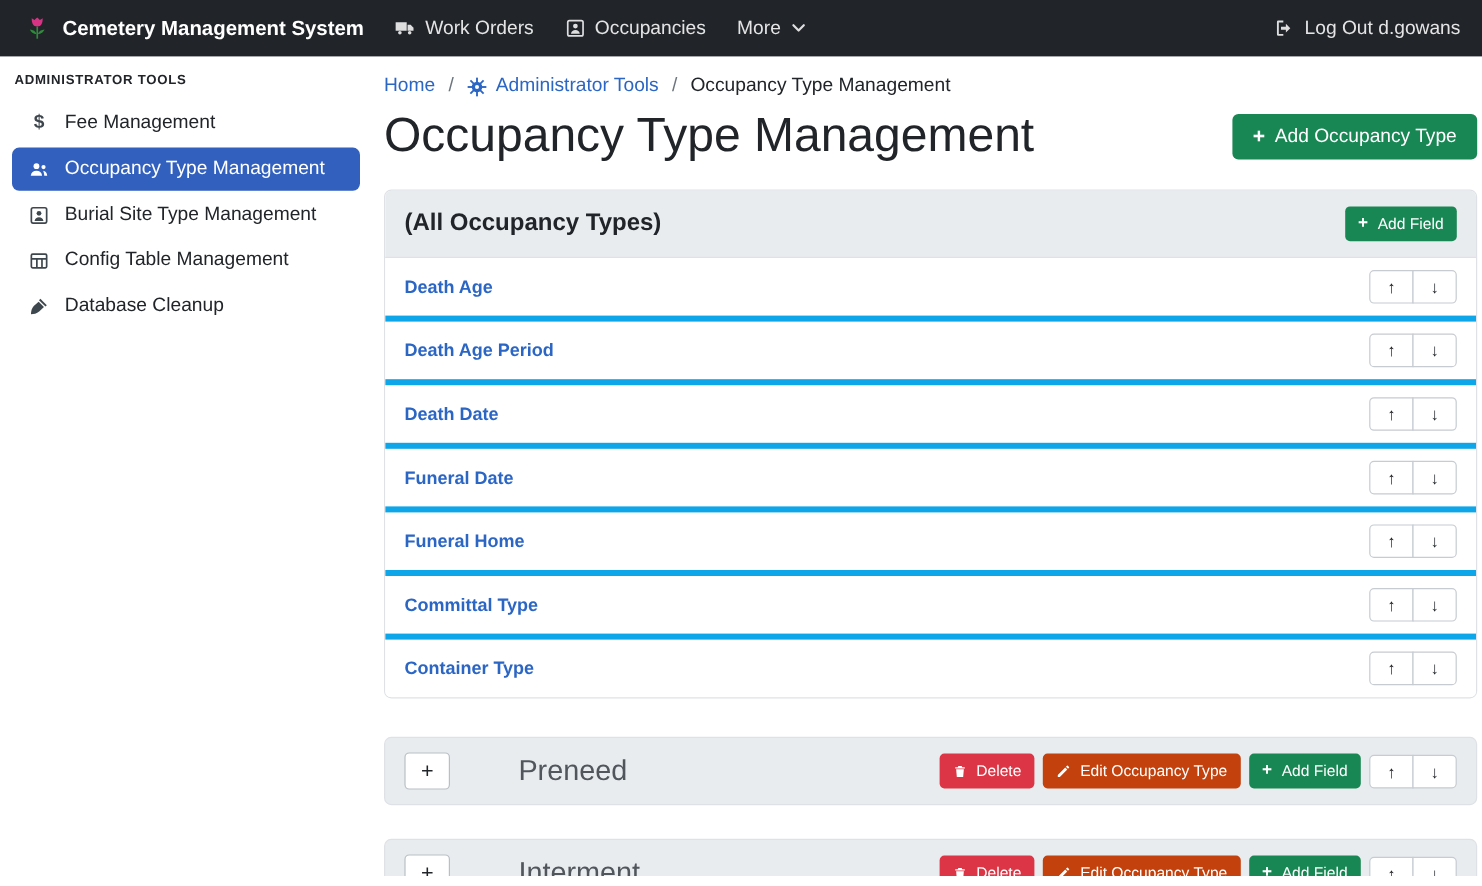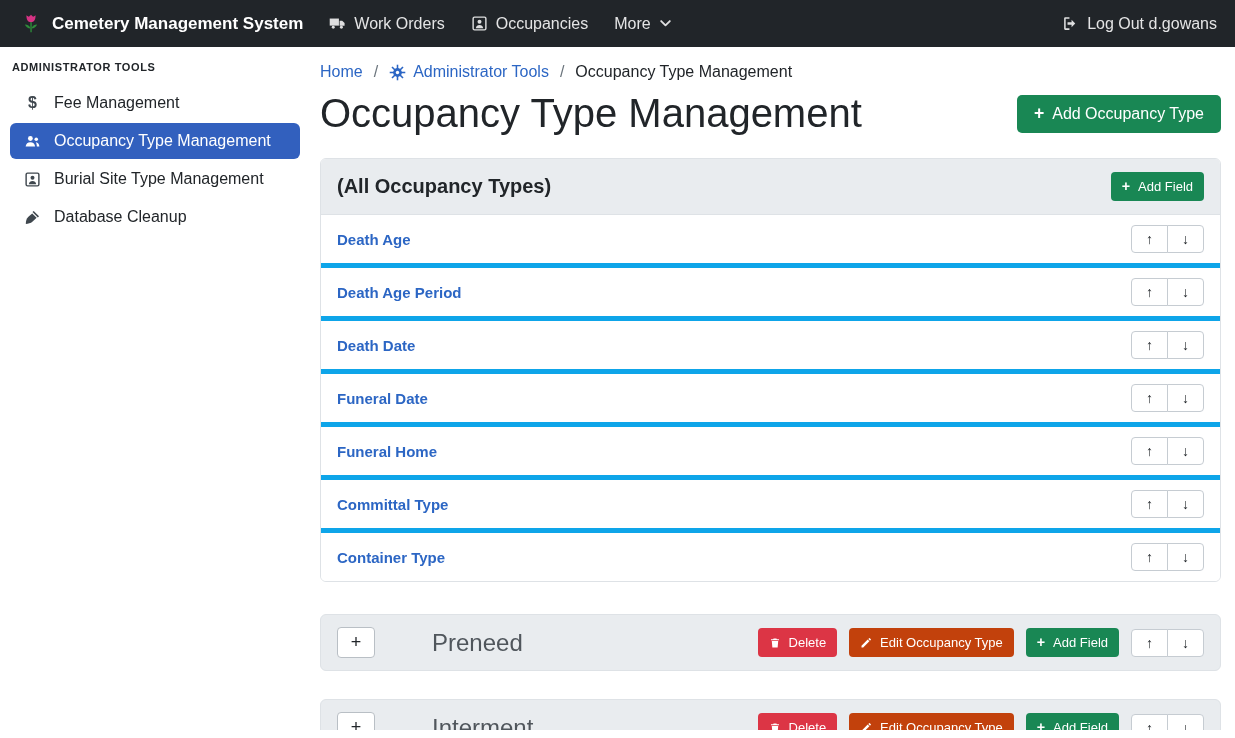--- a/index.html
+++ b/index.html
@@ -45,21 +45,21 @@
     display: flex; align-items: center; gap: 13px;
     padding: 9px 14px; margin: 2px 0;
     font-size: 16px; color: #212529; border-radius: 6px; cursor: pointer;
   }
   .side-item .ic { color: #3f474e; }
   .side-item .dollar { width: 17px; text-align: center; font-weight: 700; font-size: 16px; color: #3f474e; }
   .side-item.active { background: #3260be; color: #fff; }
   .side-item.active .ic { color: #fff; }
 
   
-  .main { flex: 1 1 auto; padding: 16px 14px 0 10px; overflow: hidden; }
+  .main { flex: 1 1 auto; padding: 16px 4px 0 10px; overflow: hidden; }
   .breadcrumb { display: flex; align-items: center; gap: 11px; font-size: 16px; margin-bottom: 10px; }
   .breadcrumb a { color: #2c66c4; text-decoration: none; display: flex; align-items: center; gap: 7px; cursor: pointer; }
   .breadcrumb .sep { color: #6c757d; }
   .breadcrumb .current { color: #212529; }
   .breadcrumb .ic { color: #2c66c4; }
 
   .title-row { display: flex; align-items: center; justify-content: space-between; margin: 6px 0 22px 0; }
   .page-title { font-size: 40px; font-weight: 500; margin: 0; color: #212529; }
 
   .btn {
@@ -109,21 +109,21 @@
     display: flex; align-items: center; gap: 17px;
   }
   .expand-btn {
     width: 38px; height: 31px; background: #fff;
     border: 1px solid #b9bfc5; border-radius: 4px;
     font-size: 18px; font-weight: 500; color: #212529;
     display: inline-flex; align-items: center; justify-content: center;
     cursor: pointer; font-family: inherit;
   }
   .group-title { font-size: 24px; color: #50565c; margin-right: auto; margin-left: 40px; }
-  .group-actions { display: flex; align-items: center; gap: 12px; }
+  .group-actions { display: flex; align-items: center; gap: 7px; }
 </style>
 </head>
 <body>
 
 <svg width="0" height="0" style="position:absolute">
   <defs>
     <symbol id="i-tulip" viewBox="0 0 24 24">
       <path d="M7 2.5c0 4.5 1.2 7.5 5 7.5s5-3 5-7.5c-1.6 1.1-2.6 1.6-2.6 1.6S13 2.6 12 1.8c-1 .8-2.4 2.3-2.4 2.3S8.6 3.6 7 2.5z" fill="#d63384"></path>
       <rect x="11.3" y="10" width="1.5" height="11" fill="#2e8b3a"></rect>
       <path d="M11.5 17c-3.2-.2-5.2-2-6.2-4.4 3.2.2 5.2 1.6 6.2 4.4z" fill="#2e8b3a"></path>
@@ -227,20 +227,26 @@
       <svg class="ic">
           <use href="#i-users"></use>
         </svg>
       <span>Occupancy Type Management</span>
     </div>
     <div class="side-item">
       <svg class="ic">
           <use href="#i-person-frame"></use>
         </svg>
       <span>Burial Site Type Management</span>
+    </div>
+    <div class="side-item">
+      <svg class="ic">
+          <use href="#i-table"></use>
+        </svg>
+      <span>Config Table Management</span>
     </div>
     <div class="side-item">
       <svg class="ic">
           <use href="#i-broom"></use>
         </svg>
       <span>Database Cleanup</span>
     </div>
   </aside>
 
   <main class="main">

